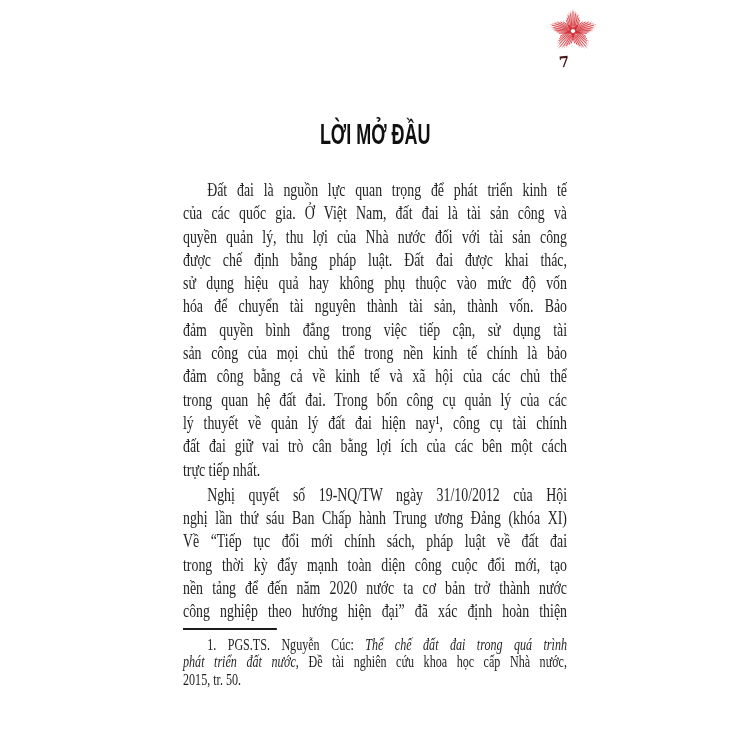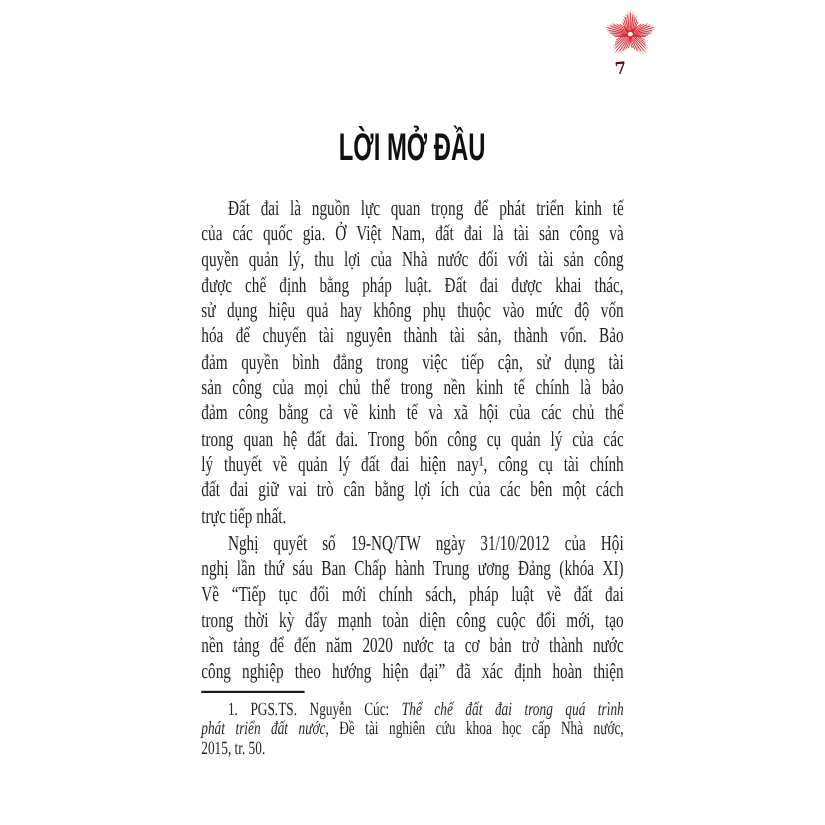--- a/index.html
+++ b/index.html
@@ -8,21 +8,21 @@
     font-family:"Liberation Serif",serif;color:#1f1f1f;
   }
   
   .logo{position:absolute;left:546px;top:6px;width:54px;height:64px;}
   .logo svg{display:block;width:54px;height:64px;}
   .logo-glyph{font-family:"DejaVu Serif",serif;font-weight:bold;font-size:15px;}
 
   
   h1.title{
     position:absolute;top:119px;left:0;width:750px;margin:0;text-align:center;
-    font-family:"Liberation Sans",sans-serif;font-weight:700;font-size:35px;line-height:30px;color:#101010;
+    font-family:"Liberation Sans",sans-serif;font-weight:700;font-size:29px;line-height:30px;color:#101010;
   }
   h1.title .title-inner{display:inline-block;transform:scaleX(0.62);transform-origin:center;}
 
   
   .text-column{
     position:absolute;left:183px;top:178px;width:540px;
     transform:scaleX(0.7111);transform-origin:left top;
   }
   .paragraph{margin:0;}
   .para-follow{margin-top:2px;}

